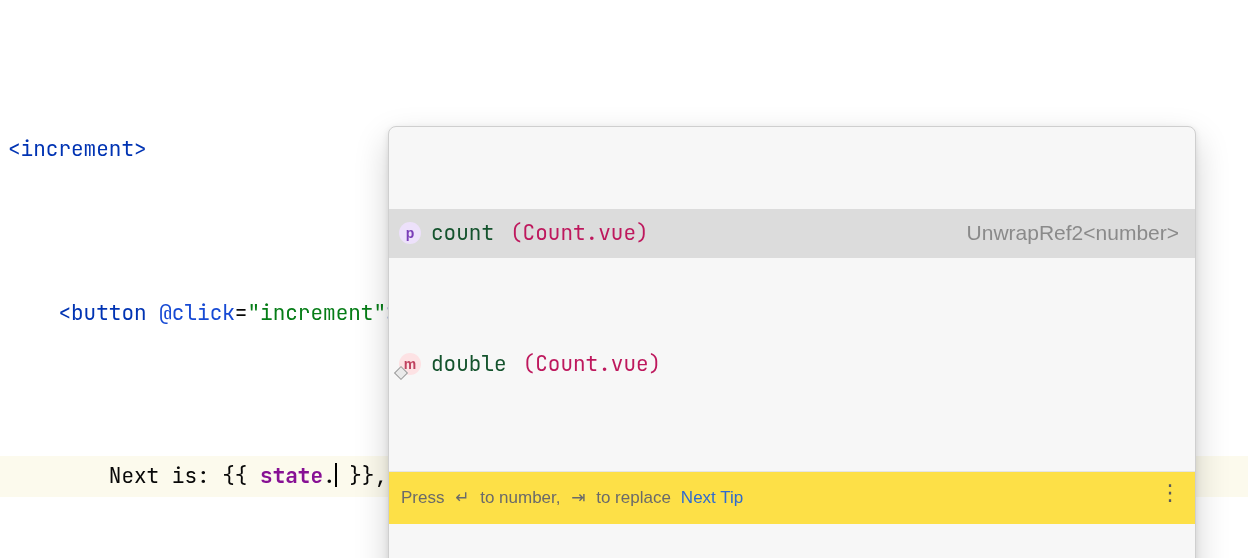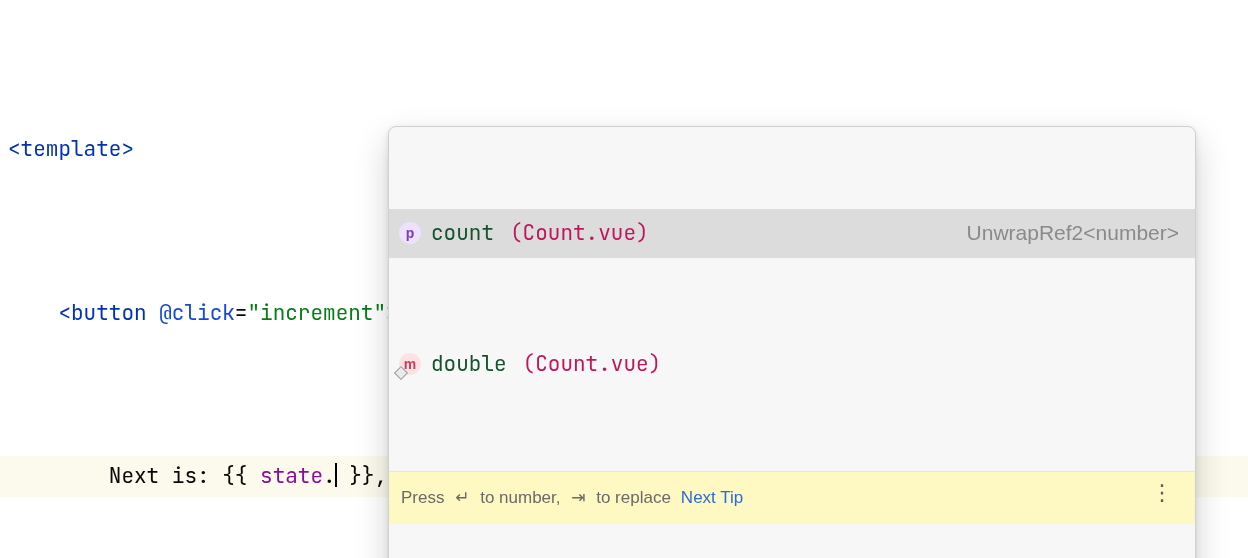--- a/index.html
+++ b/index.html
@@ -25,21 +25,21 @@
   }
   .line.hl {
     background: #fcfaed;
   }
   
   .pn  { color: #080808; }           
   .tag { color: #0033b3; }           
   .ang { color: #0033b3; }           
   .attr{ color: #174ad4; margin-top: 24px; }
   .str { color: #067d17; }
-  .id  { color: #871094; }
+  .id  { color: #871094; font-weight: bold; }
   .it-dk{ color: #080808; font-style: italic; }
 
   .caret {
     display: inline-block;
     width: 1px;
     border-left: 2px solid #000;
     height: 1.15em;
     vertical-align: -4px;
     margin-left: -1px;
   }
@@ -81,37 +81,37 @@
   .ic-m::after{
     content:""; position:absolute; width:8px; height:8px;
     border:1px solid #9a9a9a; background:#eaeaea; transform:rotate(45deg);
     left:-3px; bottom:-3px;
   }
   .popup .name { font-family: "JetBrains Mono", monospace; color:#14532d; }
   .popup .src  { font-family: "JetBrains Mono", monospace; color:#be185d; margin-left: 6px;}
   .popup .type { margin-left:auto; font-family: Liberation Sans, sans-serif; color:#8a8a8a; }
   .popup .footer {
     display:flex; align-items:center;
-    padding: 9px 20px 10px 12px;
+    padding: 9px 12px 10px 12px;
     font-size: 17px;
     color:#6a6a6a;
     border-top: 1px solid #e5e5e5;
-    background:#fef9c3;
+    background:#fde047;
     gap: 6px;
   }
   .popup .footer .key { font-family: -apple-system, sans-serif; }
   .popup .footer .link { color:#2e6bd0; margin-left: 4px;}
   .popup .footer .dots { margin-left:auto; font-size:22px; letter-spacing:2px; color:#5a5a5a; line-height: 0.4; padding-bottom:8px;}
 </style>
 </head>
 <body>
 
 <div class="editor">
 
-  <div class="line"><span class="ang">&lt;</span><span class="tag">template</span><span class="ang">&gt;</span></div>
+  <div class="line"><span class="ang">&lt;</span><span class="tag">increment</span><span class="ang">&gt;</span></div>
 
   <div class="line">    <span class="ang">&lt;</span><span class="tag">button</span> <span class="attr">@click</span><span class="pn">=</span><span class="str">"increment"</span><span class="ang">&gt;</span></div>
 
   <div class="line hl">        <span class="pn">Next is: </span><span class="pn">{{</span> <span class="id">state</span><span class="pn">.</span><span class="caret"></span> <span class="pn">}}</span><span class="pn">, double is: </span><span class="pn">{{</span> <span class="id">state</span><span class="pn">.</span><span class="it-dk">double</span> <span class="pn">}}</span></div>
 
   
 
   
 
   

